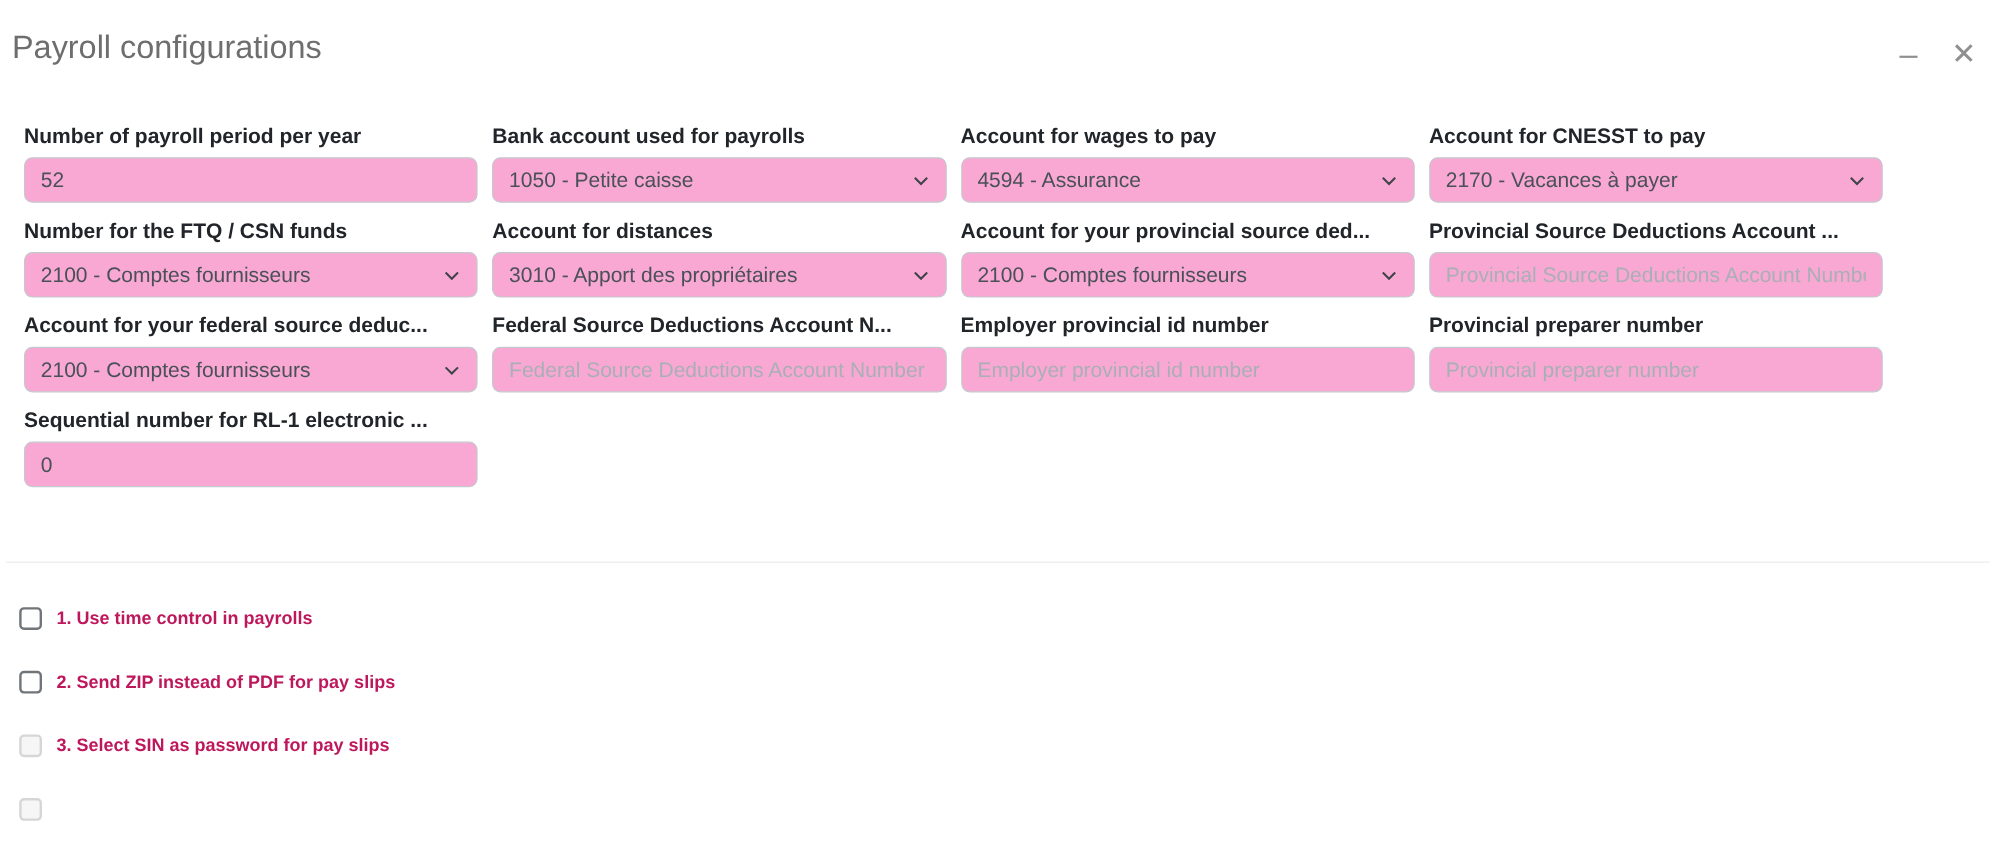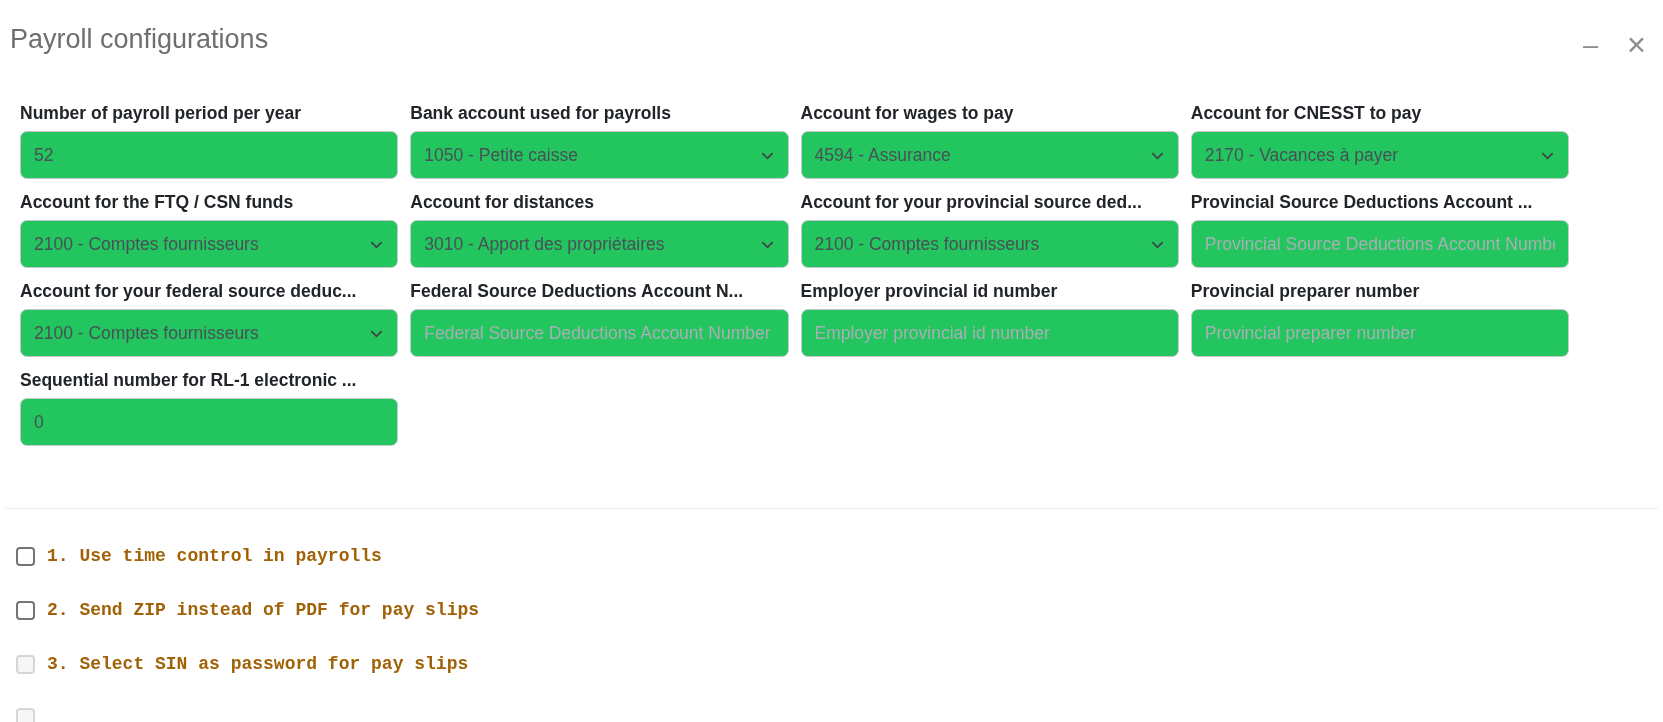--- a/index.html
+++ b/index.html
@@ -24,43 +24,43 @@
     margin:44px 0 0 20px; width:1549px;
     display:grid; grid-template-columns:repeat(4,1fr);
     column-gap:12px; row-gap:13px;
   }
   .field { min-width:0; }
   .field-label {
     font-weight:bold; font-size:17.5px; color:#212529;
     margin-bottom:7px; white-space:nowrap; overflow:hidden;
   }
   .control {
-    height:48px; box-sizing:border-box; width:100%;
-    border:1px solid #c4c9cd; border-radius:7px; background:#22c55e;
+    height:38px; box-sizing:border-box; width:100%;
+    border:1px solid #c4c9cd; border-radius:7px; background:#f9a8d4;
     display:flex; align-items:center; padding:0 13px;
     font-size:17.5px; color:#495057; font-family:"Liberation Sans", sans-serif;
   }
   input.control { outline:none; }
   input.control::placeholder { color:#a9afb5; opacity:1; }
   .select-control { justify-content:space-between; cursor:pointer;gap:40px; }
   .select-value { white-space:nowrap; overflow:hidden; }
   .chevron { flex:0 0 auto; margin-left:8px; }
 
   .divider { border:none; border-top:1px solid #ececec; margin:62px 5px 0 5px; }
 
   .options { margin:37px 0 0 16px; }
   .option-row { display:flex; align-items:center; margin-bottom:34px; }
   .checkbox {
     -webkit-appearance:none; appearance:none;
     width:19px; height:19px; box-sizing:border-box;
     border:2px solid #70757a; border-radius:4px; background:#fefefe;
     margin:0 12px 0 0; cursor:pointer;
   }
   .checkbox.is-disabled { border-color:#d6d6d6; background:#f6f6f6; }
-  .option-label { font-weight:bold; font-size:18px; color:#a16207;font-family:Liberation Mono, monospace; }
+  .option-label { font-weight:bold; font-size:15px; color:#be185d; }
 </style>
 </head>
 <body>
 
 <div class="titlebar">
   <div class="title">Payroll configurations</div>
   <div class="win-controls">
     <span class="win-btn minimize">–</span>
     <span class="win-btn close">✕</span>
   </div>
@@ -92,21 +92,21 @@
     <div class="field">
       <div class="field-label">Account for CNESST to pay</div>
       <div class="control select-control">
         <span class="select-value">2170 - Vacances à payer</span>
         <svg class="chevron" width="15" height="15" viewBox="0 0 16 16">
           <path d="M2.5 5.5 L8 11 L13.5 5.5" fill="none" stroke="#3e4347" stroke-width="1.8"></path>
         </svg>
       </div>
     </div>
     <div class="field">
-      <div class="field-label">Account for the FTQ / CSN funds</div>
+      <div class="field-label">Number for the FTQ / CSN funds</div>
       <div class="control select-control">
         <span class="select-value">2100 - Comptes fournisseurs</span>
         <svg class="chevron" width="15" height="15" viewBox="0 0 16 16">
           <path d="M2.5 5.5 L8 11 L13.5 5.5" fill="none" stroke="#3e4347" stroke-width="1.8"></path>
         </svg>
       </div>
     </div>
     <div class="field">
       <div class="field-label">Account for distances</div>
       <div class="control select-control">

